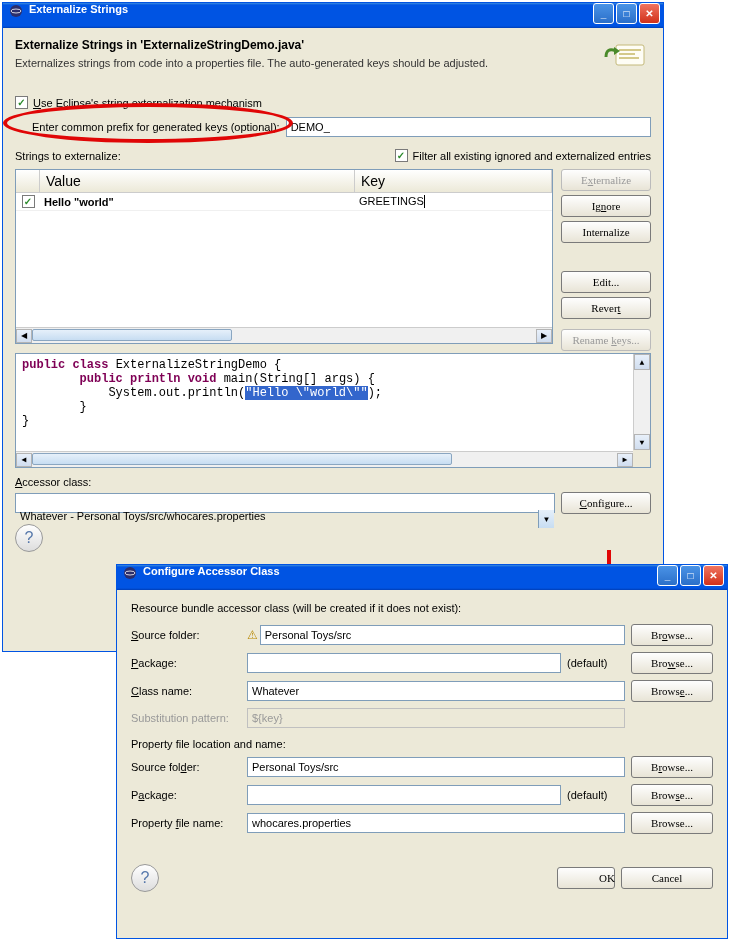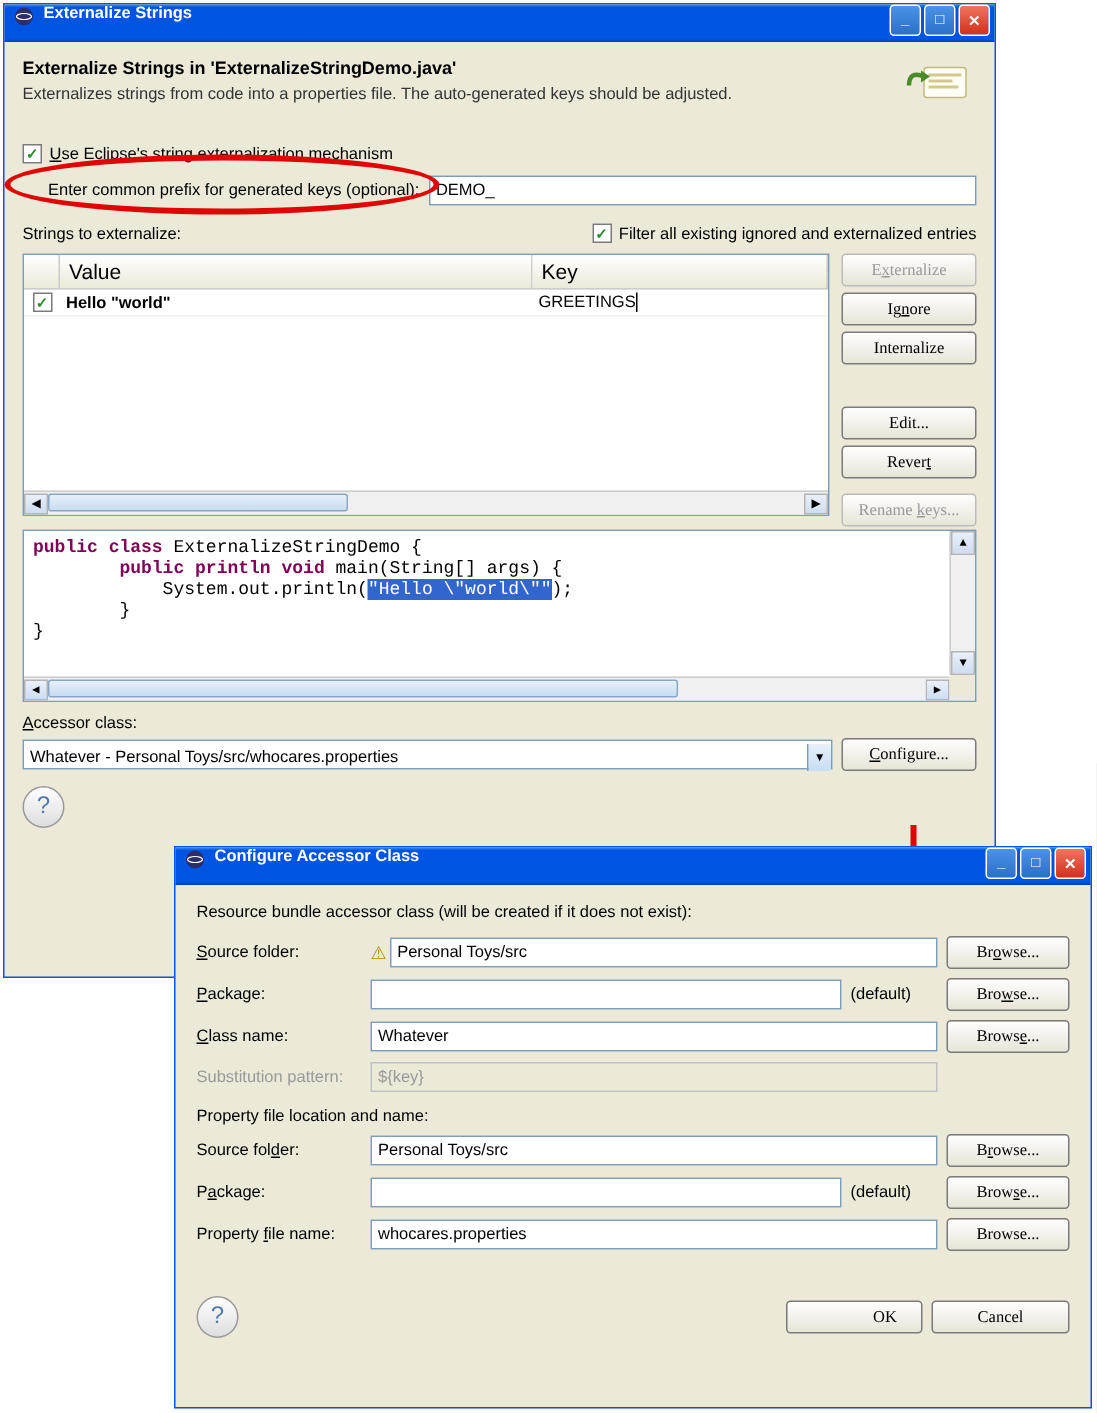--- a/index.html
+++ b/index.html
@@ -15,21 +15,21 @@
 .client { padding: 10px 12px; }
 .header-row { display: flex; justify-content: space-between; align-items: flex-start; margin-bottom: 12px; }
 .header-text h1 { font-size: 12px; font-weight: bold; margin-bottom: 5px; }
 .header-text p { font-size: 11px; color: #333; }
 .header-icon { width: 50px; height: 46px; display: flex; align-items: center; justify-content: center; }
 .checkbox-row { display: flex; align-items: center; gap: 5px; margin: 4px 0; }
 .highlight-ellipse { position: absolute; border: 4px solid #e00606; border-radius: 50%; width: 290px; height: 40px; left: 0px; top: 100px; pointer-events: none; }
 .field-row { display: flex; align-items: center; gap: 6px; margin: 8px 0; padding-left: 17px; }
 .txt-label { white-space: nowrap; }
 input[type=text], .combo { font-family: Tahoma, sans-serif; font-size: 11px; border: 1px solid #7f9db9; padding: 2px 4px; background: #fff; height: 20px; }
-.combo { display: flex; align-items: center; justify-content: space-between; padding: 3px 0 0 4px; }
+.combo { display: flex; justify-content: space-between; padding: 16px 0 0 4px; }
 .combo .dd { width: 16px; height: 18px; background: linear-gradient(to bottom, #e6f0fa, #c7ddf2); border-left: 1px solid #7f9db9; display: flex; align-items: center; justify-content: center; font-size: 8px; }
 .table-header-row { display: flex; align-items: center; justify-content: space-between; margin-top: 6px; }
 .table-area { display: flex; gap: 8px; margin-top: 3px; }
 .table-box { flex: 1; border: 1px solid #7f9db9; background: #fff; display: flex; flex-direction: column; height: 175px; }
 .thead { display: flex; border-bottom: 1px solid #ccc; background: #ece9d8; }
 .thead .th { padding: 3px 6px; border-right: 1px solid #ccc; background: linear-gradient(to bottom, #fff, #ece9d8); font-size: 14px; }
 .th0 { width: 24px; }
 .th1 { width: 315px; }
 .th2 { flex: 1; }
 .tbody { flex: 1; }
@@ -239,18 +239,18 @@
       <button class="btn">Brow<span class="underlined">s</span>e...</button>
 
       <span>Property <span class="underlined">f</span>ile name:</span>
       <input type="text" class="span2" value="whocares.properties" style="">
       <button class="btn">Browse...</button>
     </div>
 
     <div class="bottom-row">
       <div class="help-btn" style="margin-top:0;">?</div>
       <div class="btn-row">
-        <button class="btn" style="width:91px;padding-left:41px;">OK</button>
+        <button class="btn" style="width:58px;padding-left:41px;">OK</button>
         <button class="btn" style="width:92px;">Cancel</button>
       </div>
     </div>
   </div>
 </div>
 
 </body></html>

